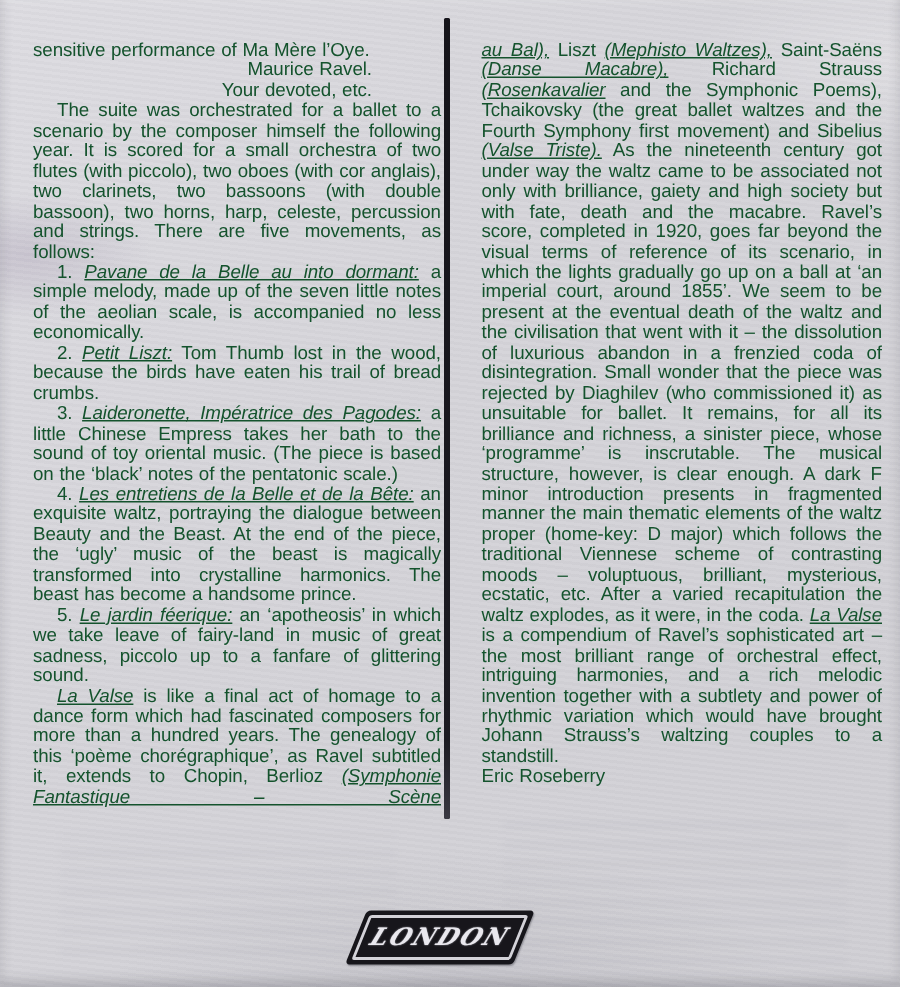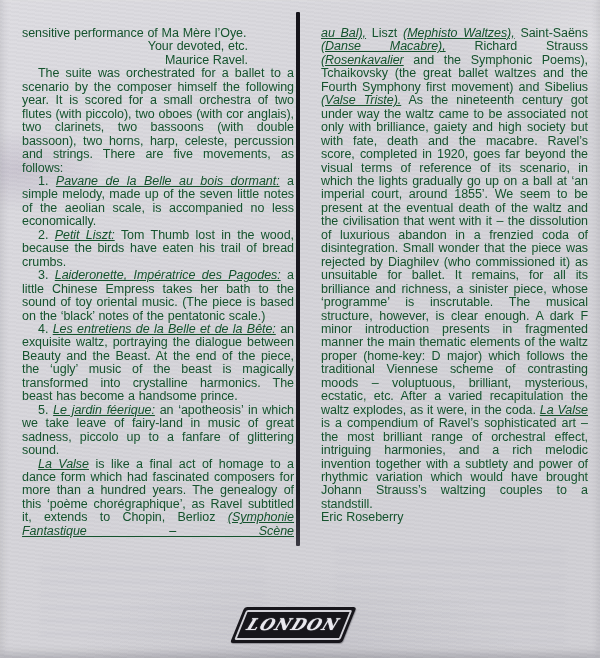--- a/index.html
+++ b/index.html
@@ -41,24 +41,24 @@
     font-style:italic;font-weight:bold;font-size:16px;color:#e9e8ee;
     letter-spacing:1.5px;transform:translateY(-1px);text-shadow:0 0 1px #cfcfd6;}
 </style>
 </head>
 <body>
 
 <div class="noise"></div>
 
 <div class="col col-left">
   <p><span>sensitive performance of Ma Mère l’Oye.</span></p>
+  <p class="sig"><span>Maurice Ravel.</span></p>
   <p class="sig"><span>Your devoted, etc.</span></p>
-  <p class="sig"><span>Maurice Ravel.</span></p>
   <p class="indent"><span>The suite was orchestrated for a ballet to a scenario by the composer himself the following year. It is scored for a small orchestra of two flutes (with piccolo), two oboes (with cor anglais), two clarinets, two bassoons (with double bassoon), two horns, harp, celeste, percussion and strings. There are five movements, as follows:</span></p>
-  <p class="indent"><span>1. </span><span class="it">Pavane de la Belle au bois dormant:</span><span> a simple melody, made up of the seven little notes of the aeolian scale, is accompanied no less economically.</span></p>
+  <p class="indent"><span>1. </span><span class="it">Pavane de la Belle au into dormant:</span><span> a simple melody, made up of the seven little notes of the aeolian scale, is accompanied no less economically.</span></p>
   <p class="indent"><span>2. </span><span class="it">Petit Liszt:</span><span> Tom Thumb lost in the wood, because the birds have eaten his trail of bread crumbs.</span></p>
   <p class="indent"><span>3. </span><span class="it">Laideronette, Impératrice des Pagodes:</span><span> a little Chinese Empress takes her bath to the sound of toy oriental music. (The piece is based on the ‘black’ notes of the pentatonic scale.)</span></p>
   <p class="indent"><span>4. </span><span class="it">Les entretiens de la Belle et de la Bête:</span><span> an exquisite waltz, portraying the dialogue between Beauty and the Beast. At the end of the piece, the ‘ugly’ music of the beast is magically transformed into crystalline harmonics. The beast has become a handsome prince.</span></p>
   <p class="indent"><span>5. </span><span class="it">Le jardin féerique:</span><span> an ‘apotheosis’ in which we take leave of fairy-land in music of great sadness, piccolo up to a fanfare of glittering sound.</span></p>
   <p class="indent jlast"><span class="it">La Valse</span><span> is like a final act of homage to a dance form which had fascinated composers for more than a hundred years. The genealogy of this ‘poème chorégraphique’, as Ravel subtitled it, extends to Chopin, Berlioz </span><span class="it">(Symphonie Fantastique – Scène</span></p>
 </div>
 
 <div class="divider"></div>
 
 <div class="col col-right">

